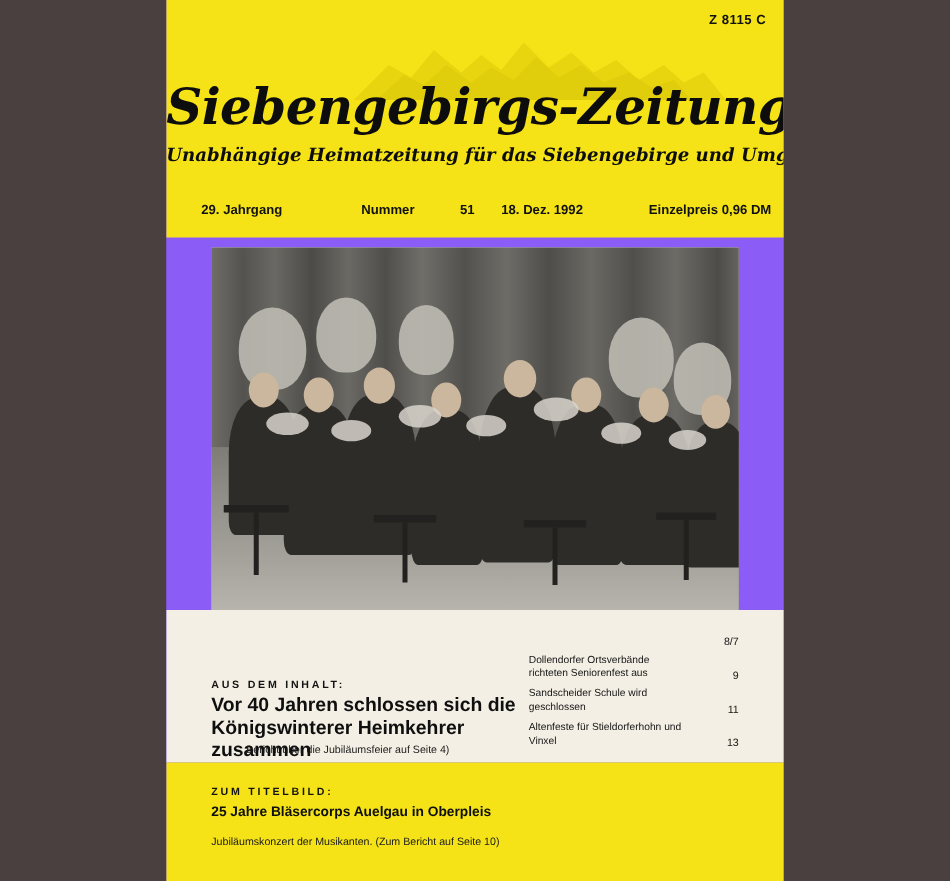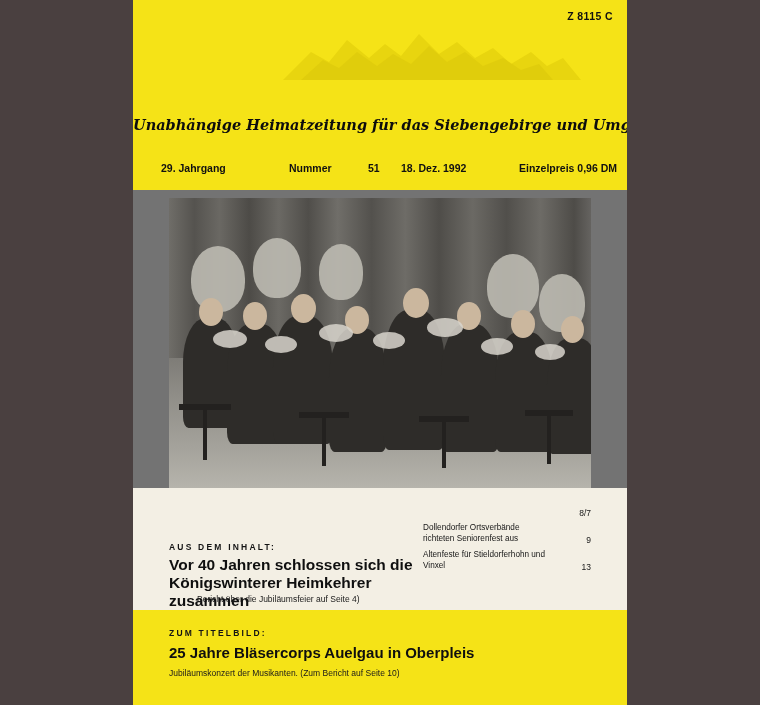--- a/index.html
+++ b/index.html
@@ -12,21 +12,21 @@
     background: #4a4040;
     font-family: "Liberation Sans", sans-serif;
     overflow: hidden;
   }
   #page {
     position: absolute;
     left: 133px;
     top: 0px;
     width: 494px;
     height: 705px;
-    background: #737373;
+    background: #8b5cf6;
     overflow: hidden;
   }
 
   
   .masthead {
     position: relative;
     width: 494px;
     height: 190px;
     background: #f5e317;
     overflow: hidden;
@@ -236,21 +236,21 @@
     top: 18px;
     font-size: 8.5px;
     font-weight: bold;
     letter-spacing: 2.2px;
     color: #141414;
   }
   .caption-title {
     position: absolute;
     left: 36px;
     top: 34px;
-    font-size: 15px;
+    font-size: 11px;
     font-weight: bold;
     color: #0f0f0f;
     text-align: right;
   }
   .caption-sub {
     position: absolute;
     left: 36px;
     top: 58px;
     font-size: 8.5px;
     color: #1a1a1a;
@@ -260,20 +260,21 @@
 <body>
 
 <div id="page">
 
   <div class="masthead">
     <svg class="mountains" viewBox="0 0 494 62" preserveAspectRatio="none">
       <path d="M150 62 L178 34 L196 44 L214 22 L236 40 L252 26 L268 38 L286 16 L306 36 L324 24 L342 40 L360 30 L378 46 L398 34 L414 48 L430 40 L448 62 Z" fill="#e8d50f"></path>
       <path d="M168 62 L190 42 L206 50 L224 34 L244 48 L260 36 L278 46 L296 28 L314 44 L332 34 L350 48 L370 40 L388 52 L406 46 L420 62 Z" fill="#ddc90c" opacity="0.75"></path>
     </svg>
     <div class="code">Z 8115 C</div>
+    <div class="title">Siebengebirgs-Zeitung</div>
     <div class="subtitle">Unabhängige Heimatzeitung für das Siebengebirge und Umgebung</div>
     <div class="issueline">
       <span class="il-jahrgang">29. Jahrgang</span>
       <span class="il-nummer-label">Nummer</span>
       <span class="il-nummer-value">51</span>
       <span class="il-date">18. Dez. 1992</span>
       <span class="il-price">Einzelpreis 0,96 DM</span>
     </div>
   </div>
 
@@ -340,20 +341,24 @@
 
     <div class="toc">
       <div class="toc-item">
         <span class="toc-page">8/7</span>
       </div>
       <div class="toc-item">
         <span class="toc-text">Dollendorfer Ortsverbände richteten Seniorenfest aus</span>
         <span class="toc-page">9</span>
       </div>
       <div class="toc-item">
+        <span class="toc-text">Sandscheider Schule wird geschlossen</span>
+        <span class="toc-page">11</span>
+      </div>
+      <div class="toc-item">
         <span class="toc-text">Altenfeste für Stieldorferhohn und Vinxel</span>
         <span class="toc-page">13</span>
       </div>
     </div>
   </div>
 
   <div class="bottom">
     <div class="zum-titelbild">ZUM TITELBILD:</div>
     <div class="caption-title">25 Jahre Bläsercorps Auelgau in Oberpleis</div>
     <div class="caption-sub">Jubiläumskonzert der Musikanten. (Zum Bericht auf Seite 10)</div>

